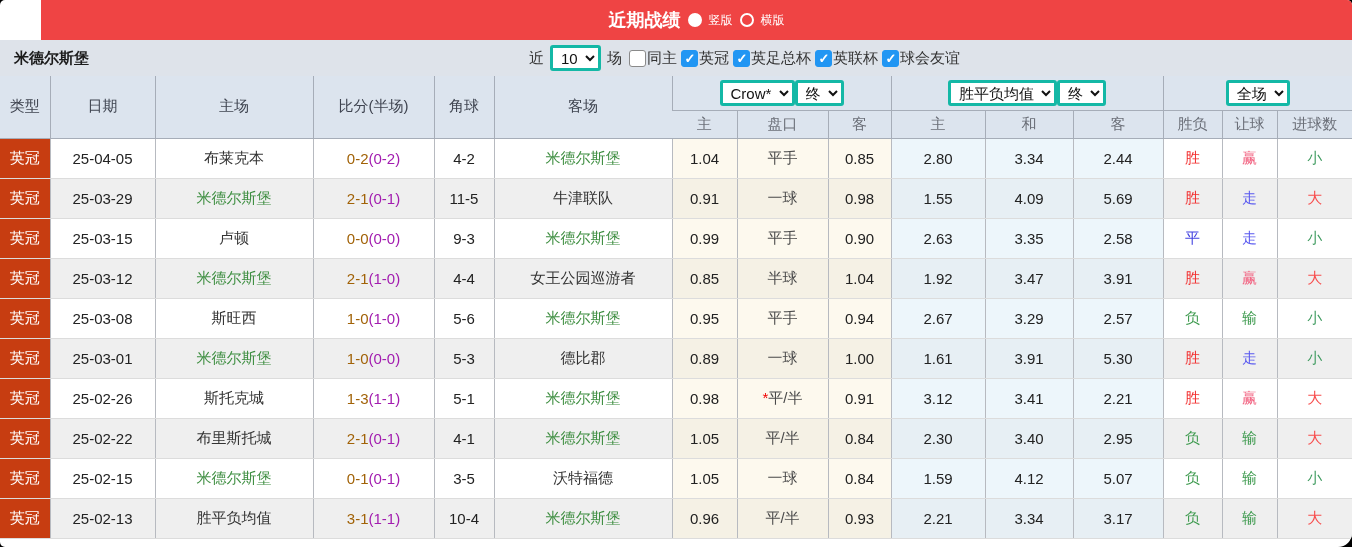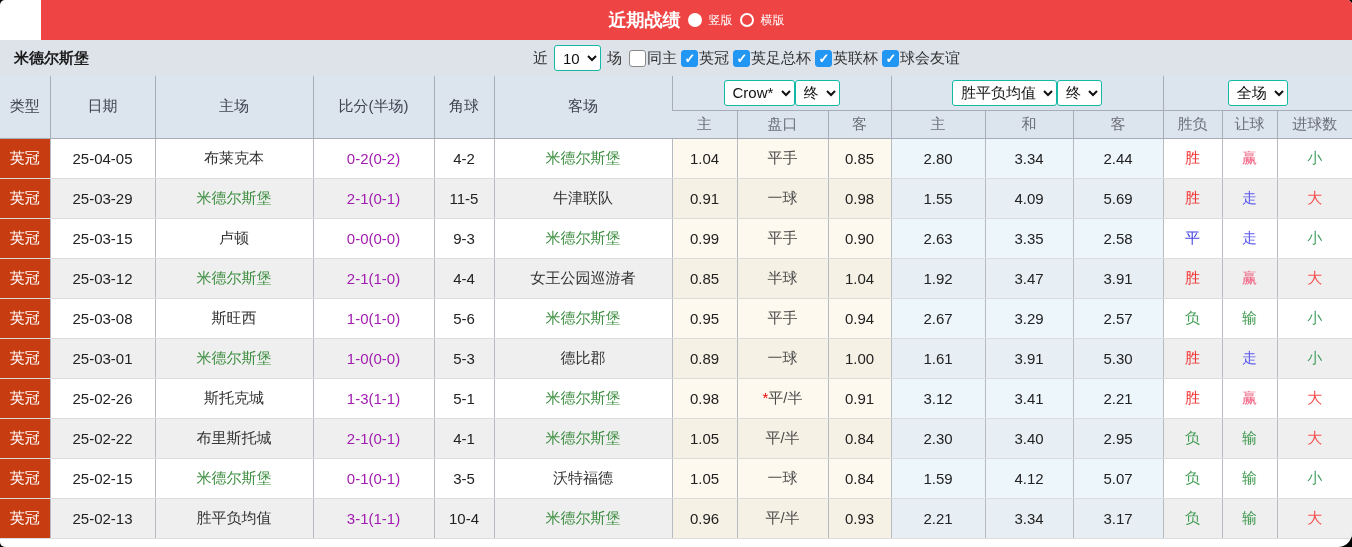--- a/index.html
+++ b/index.html
@@ -31,21 +31,21 @@
     border:1px solid #8a8a8a;border-radius:3px;background:#fff;position:relative;cursor:pointer;flex:none;
   }
   .cbx:checked{background:#2196f3;border-color:#2196f3;}
   .cbx:checked::after{
     content:"\2713";color:#fff;font-weight:bold;font-size:13px;
     position:absolute;left:2.5px;top:0px;line-height:16px;
   }
   .cb-label{font-size:15px;}
   select{
     font-family:inherit;font-size:15px;background:#fff;color:#111;
-    border:1px solid #14b8a6;border-radius:3px;padding:1px 4px;height:26px;cursor:pointer;
+    border:3px solid #14b8a6;border-radius:3px;padding:1px 4px;height:26px;cursor:pointer;
   }
   
   table{border-collapse:collapse;table-layout:fixed;width:1352px;}
   th,td{padding:0;text-align:center;overflow:hidden;white-space:nowrap;}
   thead th{
     background:#dce4ee;font-weight:normal;color:#3f4450;font-size:15px;
     border-left:1px solid #a6adb8;border-bottom:1px solid #a6adb8;
   }
   thead th:first-child{border-left:none;}
   .head-top th{height:34px;}
@@ -58,21 +58,21 @@
   tbody td:first-child{border-left:none;}
   tbody tr:nth-child(even) td{background:#efefef;}
   td.td-type{background:#c73d11 !important;color:#fff;}
   td.td-odd{background:#fdf9ee;}
   tbody tr:nth-child(even) td.td-odd{background:#f5f1e5;}
   td.td-avg{background:#edf6fb;}
   tbody tr:nth-child(even) td.td-avg{background:#e7eff4;}
   td.td-team{color:#333;cursor:pointer;}
   td.td-team.hl{color:#3e8e41;}
   td.td-handicap{color:#4a4a4a;}
-  .s-main{color:#a21caf;}
+  .s-main{color:#a16207;}
   .s-half{color:#a21caf;}
   .star{color:#f10000;}
   .c-win{color:#f22c2c;}
   .c-draw{color:#4242e0;}
   .c-lose{color:#3d9a4e;}
   .c-win2{color:#f2607f;}
   .c-push{color:#5a5af0;}
   .c-lose2{color:#3d9a4e;}
   .c-big{color:#f74d4d;}
   .c-small{color:#3d9a5e;}

